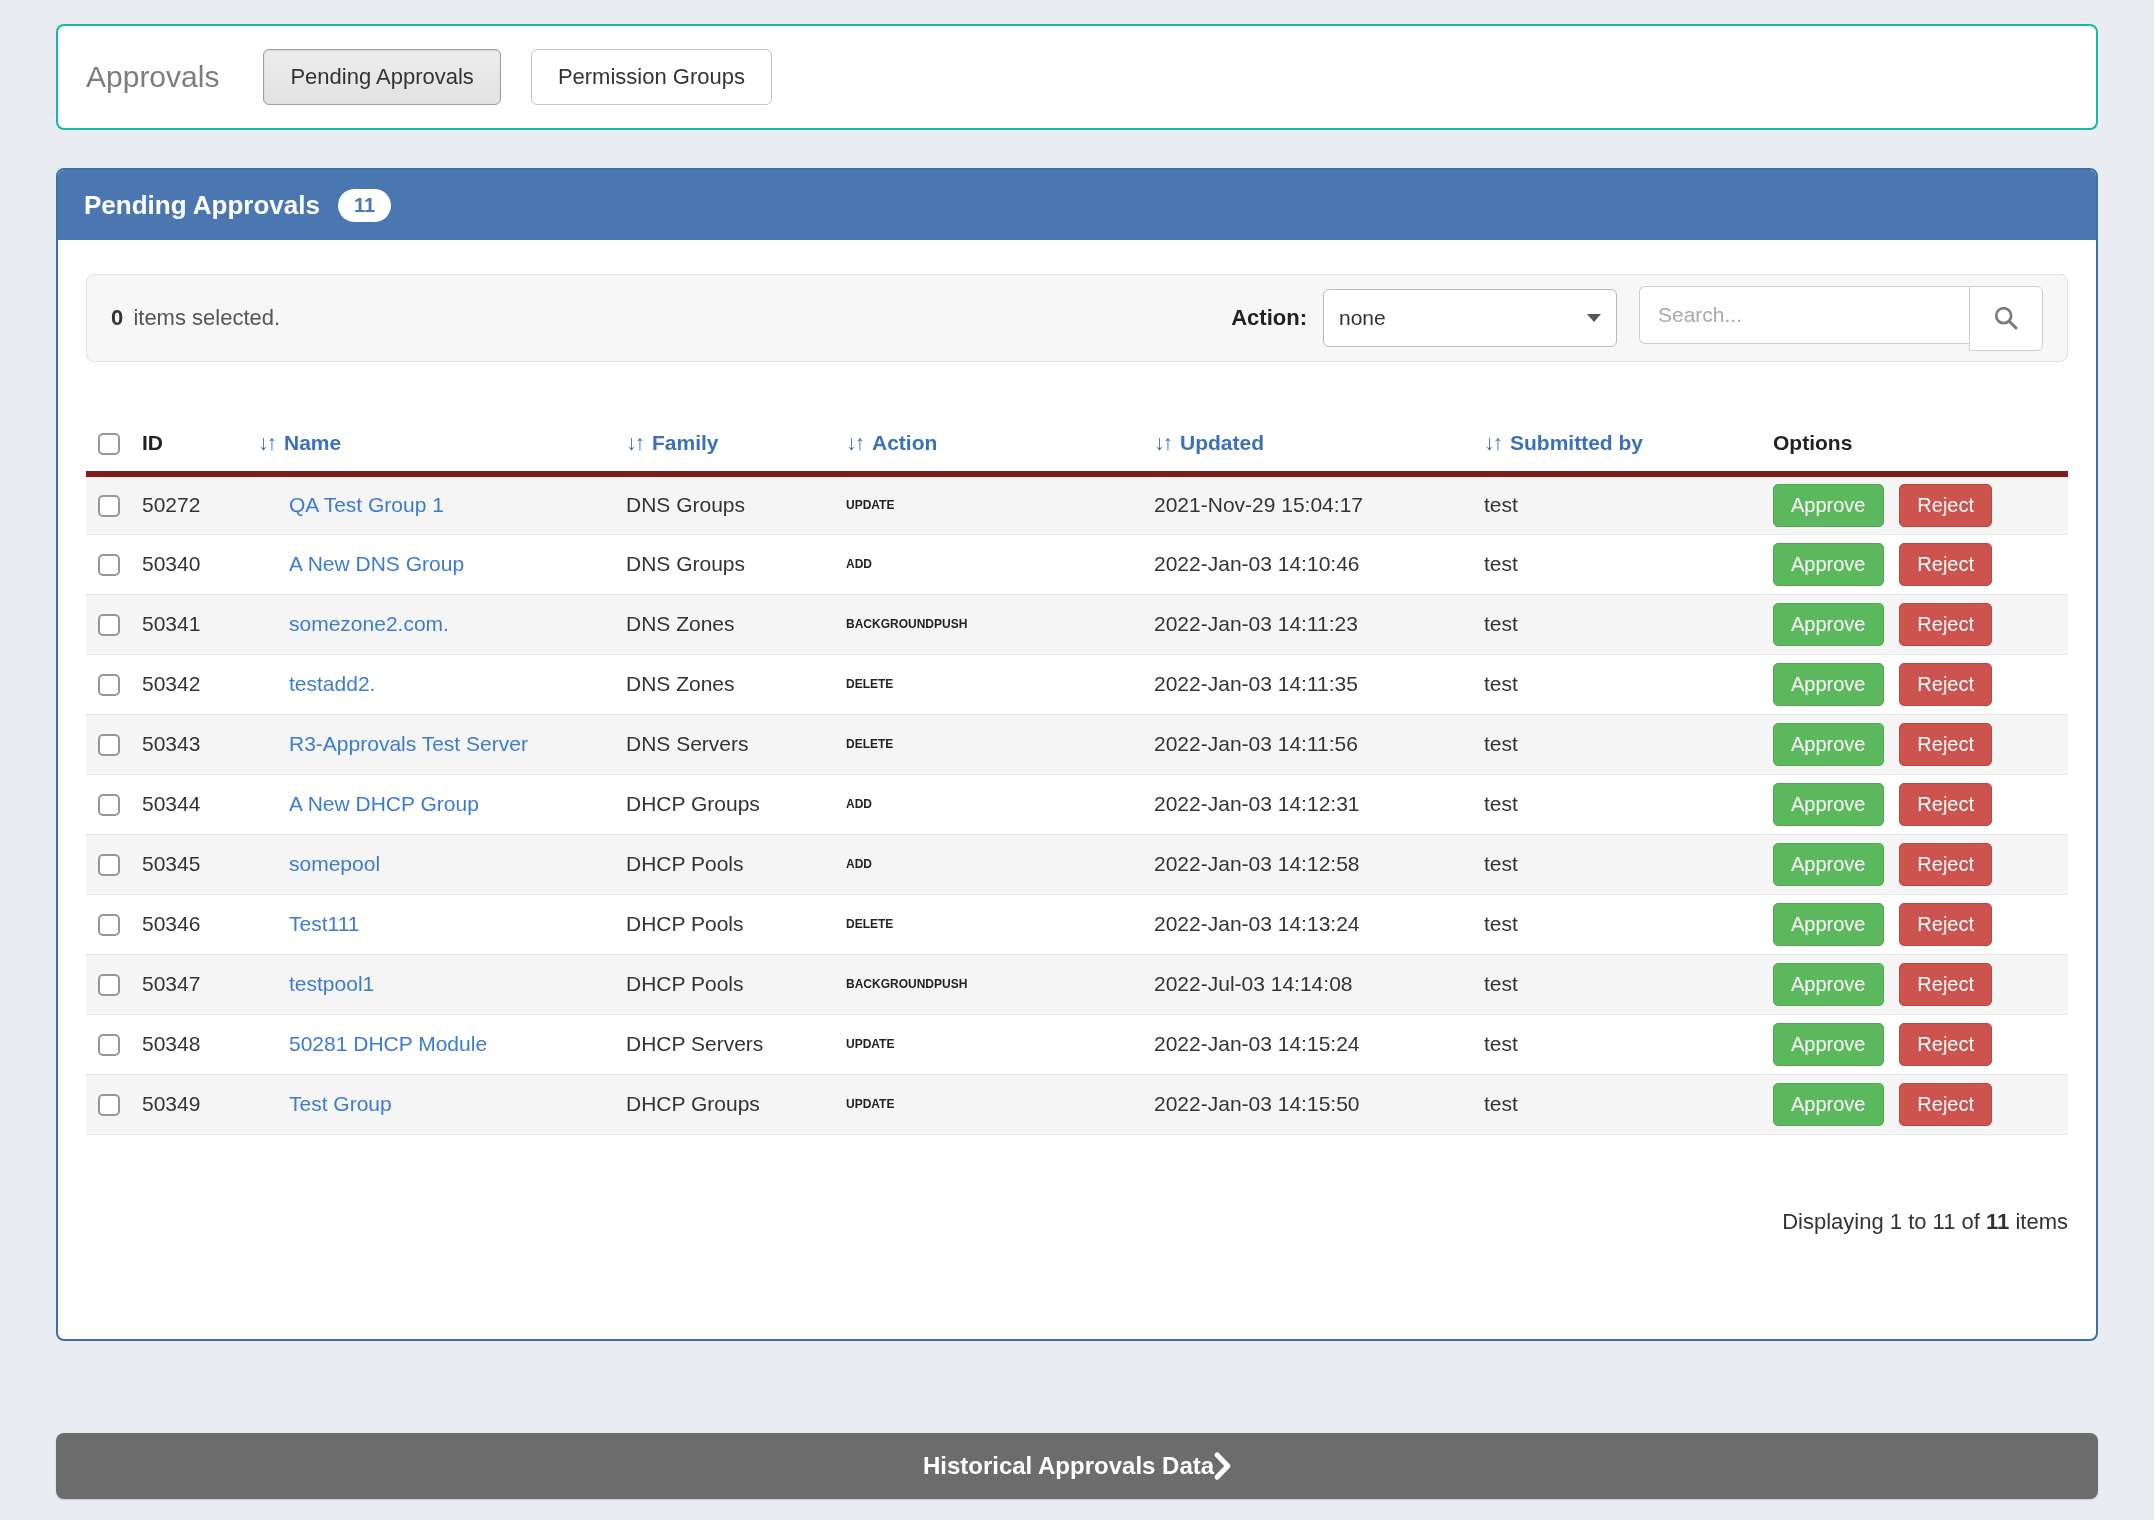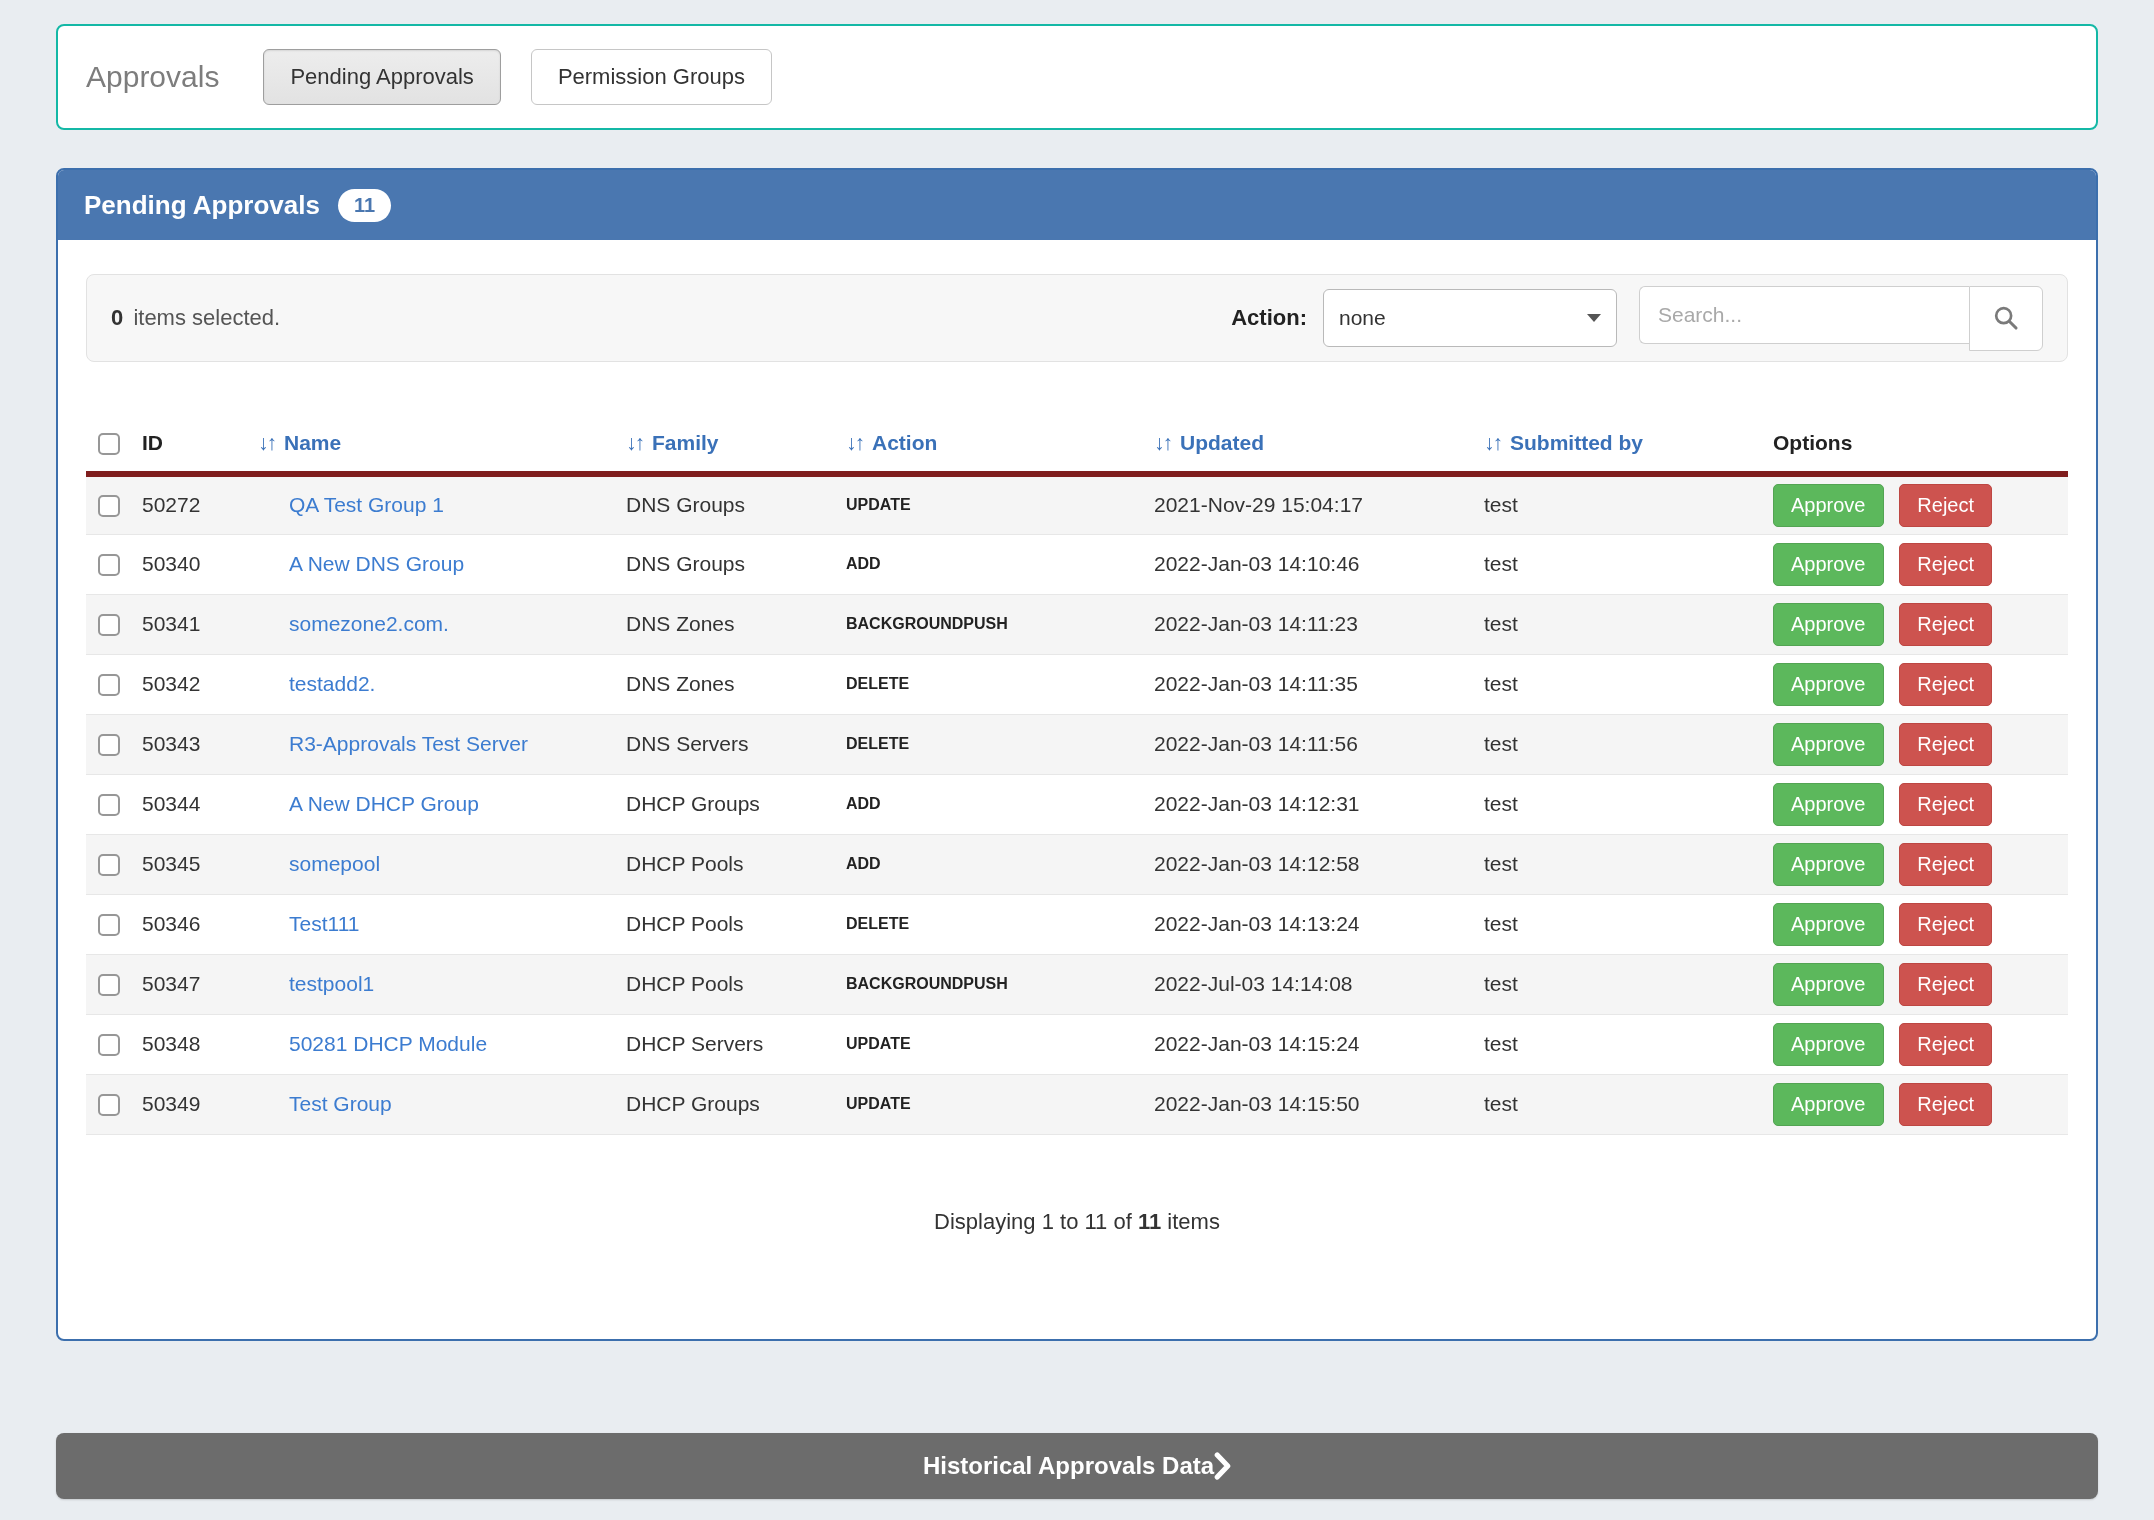--- a/index.html
+++ b/index.html
@@ -76,34 +76,34 @@
   .sort-icon { margin-right:9px; letter-spacing:-2px; font-weight:bold; }
   td { height:60px; padding:0 12px; font-size:21px; border-bottom:1px solid #e7e7e7; vertical-align:middle; white-space:nowrap; overflow:hidden; }
   tbody tr:nth-child(odd) { background:#f5f5f5; }
   .col-check { width:44px; }
   .col-id { width:116px; }
   .col-name { width:368px; }
   .col-family { width:220px; }
   .col-action { width:308px; }
   .col-updated { width:330px; }
   .col-submitted { width:289px; }
-  td.cell-action { font-weight:bold; font-size:16px; color:#222; }
+  td.cell-action { font-weight:bold; font-size:12px; color:#222; }
   td.cell-name a { color: var(--link-blue, #3c7cd0); text-decoration:none; cursor:pointer;margin-left:31px; }
   .checkbox {
     display:inline-block; width:22px; height:22px; background:#fff;
     border:2px solid #979797; border-radius:5px; vertical-align:middle; cursor:pointer;
   }
   .btn {
     font-family:"Liberation Sans",sans-serif; font-size:20px; color:#fff; border-radius:5px;
     padding:9px 17px; cursor:pointer; margin-right:10px;
   }
   .btn-approve { background: var(--approve-green, #5cb85c); border:1px solid #53a453; }
   .btn-reject  { background: var(--reject-red,  #cd534f); border:1px solid #bd4743; }
 
-  .tfoot { text-align:center; font-size:22px; color:#333; margin-top:74px; padding-bottom:104px; }
+  .tfoot { text-align:right; font-size:22px; color:#333; margin-top:74px; padding-bottom:104px; }
 
   
   .hist {
     margin-top:92px; height:66px; background: var(--bar-gray, #6c6c6c); border-radius:8px;
     display:flex; align-items:center; justify-content:center; padding:0 44px; cursor:pointer;
     box-shadow:0 1px 2px rgba(0,0,0,.15);
   }
   .hist-title { color:#fff; font-size:24px; font-weight:bold; }
 </style>
 </head>

